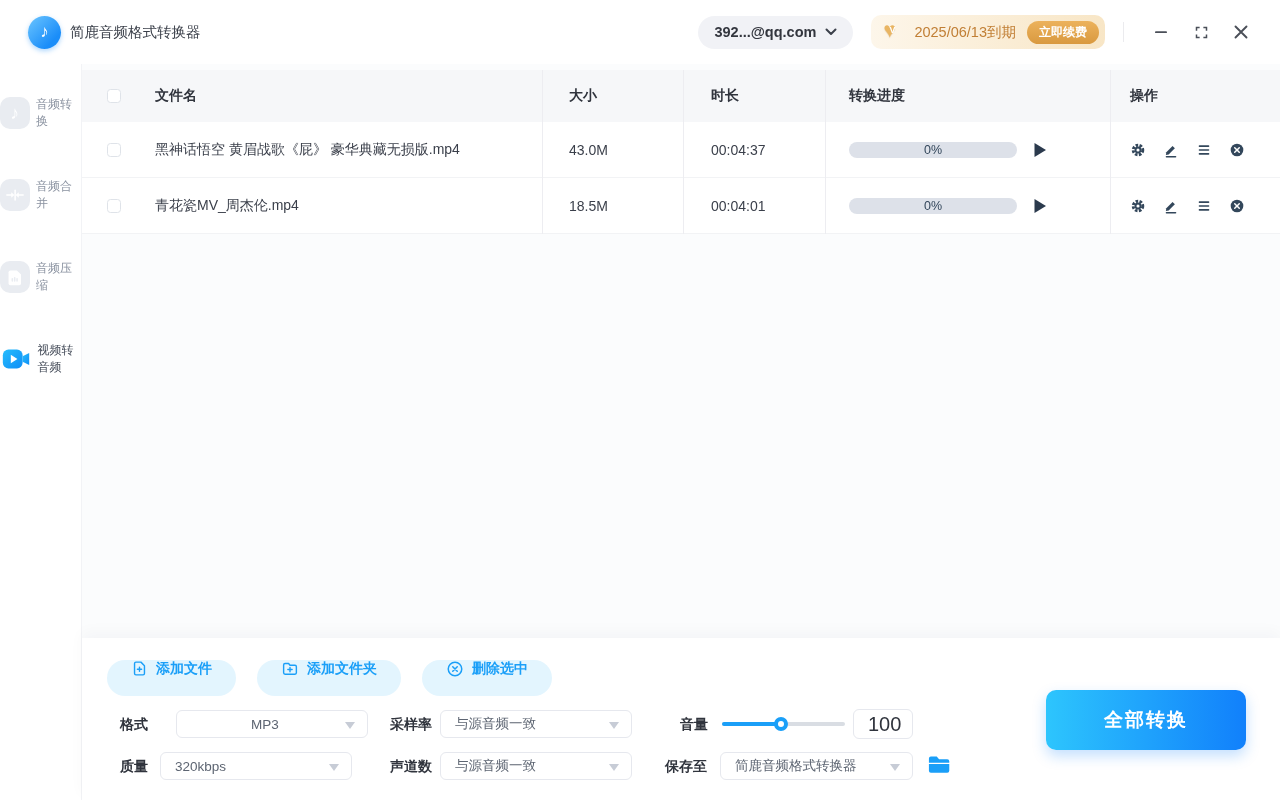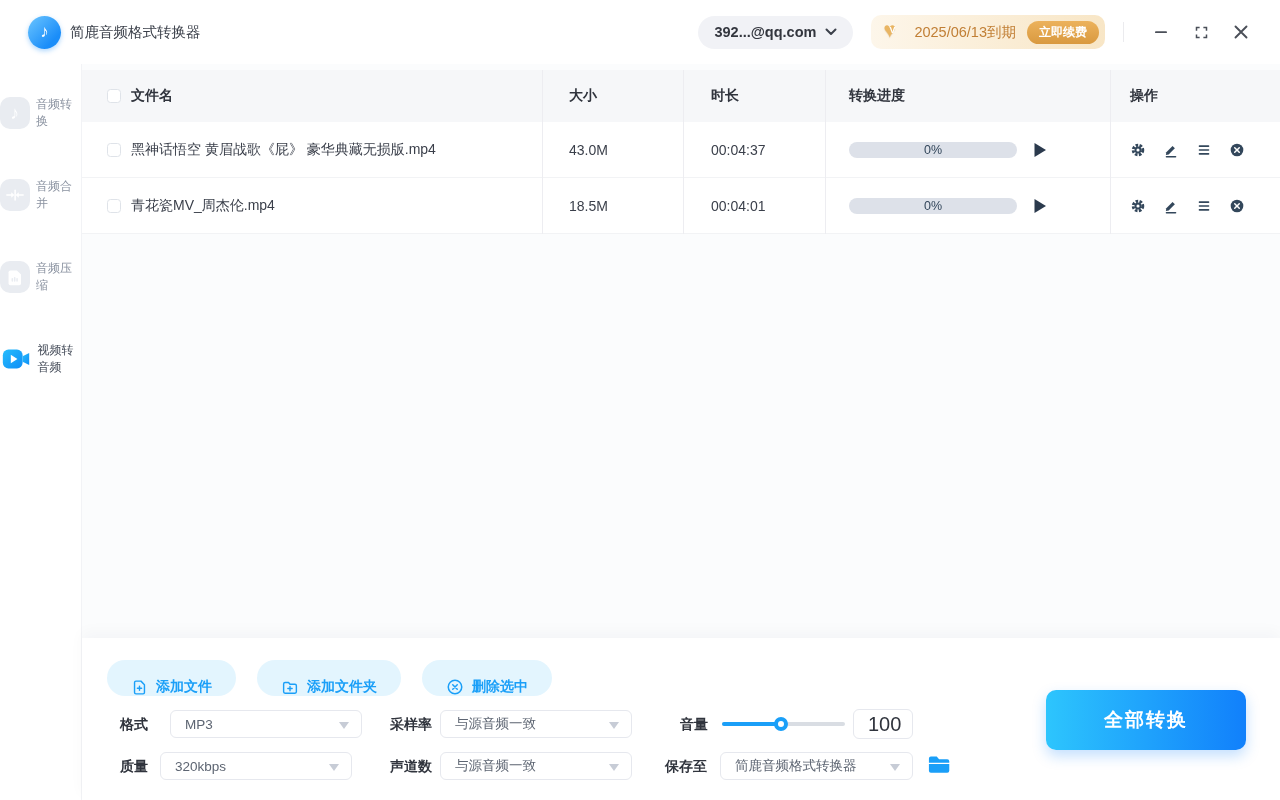--- a/index.html
+++ b/index.html
@@ -50,21 +50,21 @@
   .side-item.active .side-icon-box { background:transparent; }
   
   .list-area { position:absolute; top:64px; left:82px; width:1198px; height:574px;
     background:#fbfcfd; }
   .tbl-header { margin-top:6px; height:52px; background:#f6f7f9; display:grid;
     grid-template-columns:460px 141px 142px 285px 170px; align-items:center; }
   .tbl-header .hcell { font-size:14px; font-weight:700; color:#30343d; height:52px;
     display:flex; align-items:center; }
   .hcell.c2,.hcell.c3,.hcell.c4,.hcell.c5,
   .rcell.c2,.rcell.c3,.rcell.c4,.rcell.c5 { border-left:1px solid #ededf1; }
-  .c1 { padding-left:25px; }
+  .c1 { padding-left:25px;gap:24px; }
   .c2 { padding-left:26px; }
   .c3 { padding-left:27px; }
   .c4 { padding-left:23px; }
   .c5 { padding-left:19px; }
   .tbl-row { height:56px; background:#fff; border-bottom:1px solid #f2f3f5; display:grid;
     grid-template-columns:460px 141px 142px 285px 170px; align-items:center; }
   .rcell { height:56px; display:flex; align-items:center; font-size:14px; color:#3a3f4a; }
   .checkbox { width:14px; height:14px; border:1.5px solid #dfe3e9; border-radius:3.5px;
     background:#fff; margin-right:10px; flex:none; cursor:pointer; }
   .fname { white-space:nowrap; overflow:hidden; text-overflow:ellipsis; }
@@ -78,21 +78,21 @@
     display:flex; align-items:center; }
   .act-btn { border:none; background:transparent; cursor:pointer; padding:0;
     display:flex; align-items:center; }
   .actions { gap:17px; }
   
   .bottom-panel { position:absolute; top:638px; left:82px; width:1198px; height:162px;
     background:#fff; box-shadow:0 -6px 14px rgba(30,40,60,.03); }
   .toolbar { position:absolute; top:22px; left:25px; display:flex; gap:21px; }
   .pill-btn { height:36px; border:none; border-radius:18px; background:#e3f5fe;
     color:#1a9ff8; font-size:14px; font-weight:700; padding:0 24px;
-    display:inline-flex; align-items:flex-end; gap:8px; cursor:pointer;font-family:Liberation Serif, serif; }
+    display:inline-flex; align-items:flex-start; gap:8px; cursor:pointer;font-family:Liberation Serif, serif; }
   .set-label { position:absolute; font-size:14px; font-weight:700; color:#30343d;
     line-height:28px; }
   .select { position:absolute; width:192px; height:28px; border:1px solid #e6e8ee;
     border-radius:6px; background:#fff; display:flex; align-items:center;
     padding:0 28px 0 14px; cursor:pointer; }
   .select .val { font-size:13.5px; color:#5d6572; white-space:nowrap; overflow:hidden; }
   .caret { position:absolute; right:12px; top:11px; width:0; height:0;
     border-left:5px solid transparent; border-right:5px solid transparent;
     border-top:7px solid #c7ccd6; }
   .row1 { top:72px; } .row2 { top:114px; }
@@ -329,21 +329,21 @@
     <button class="pill-btn">
       <svg width="18" height="18" viewBox="0 0 24 24">
         <circle cx="12" cy="12" r="9" fill="none" stroke="#1a9ff8" stroke-width="2"></circle>
         <path d="M9 9 L15 15 M15 9 L9 15" stroke="#1a9ff8" stroke-width="2" stroke-linecap="round"></path>
       </svg>
       <span>删除选中</span>
     </button>
   </div>
 
   <span class="set-label row1" style="left:38px;">格式</span>
-  <div class="select row1" style="left:88px;">
+  <div class="select row1" style="left:94px;justify-content:center;">
     <span class="val">MP3</span>
     <i class="caret"></i>
   </div>
   <span class="set-label row1" style="left:308px;">采样率</span>
   <div class="select row1" style="left:358px;">
     <span class="val">与源音频一致</span>
     <i class="caret"></i>
   </div>
   <span class="set-label row1" style="left:598px;">音量</span>
   <div class="slider">

